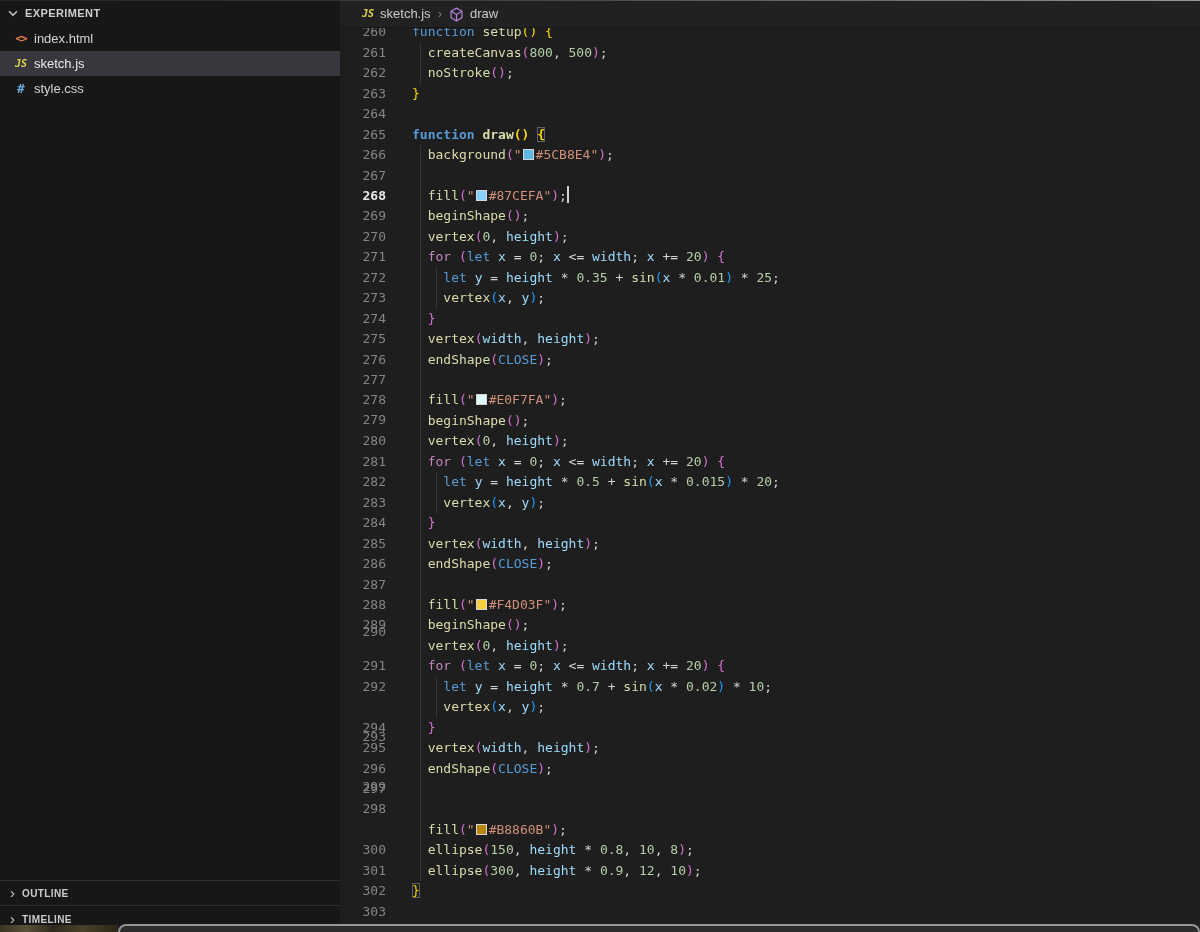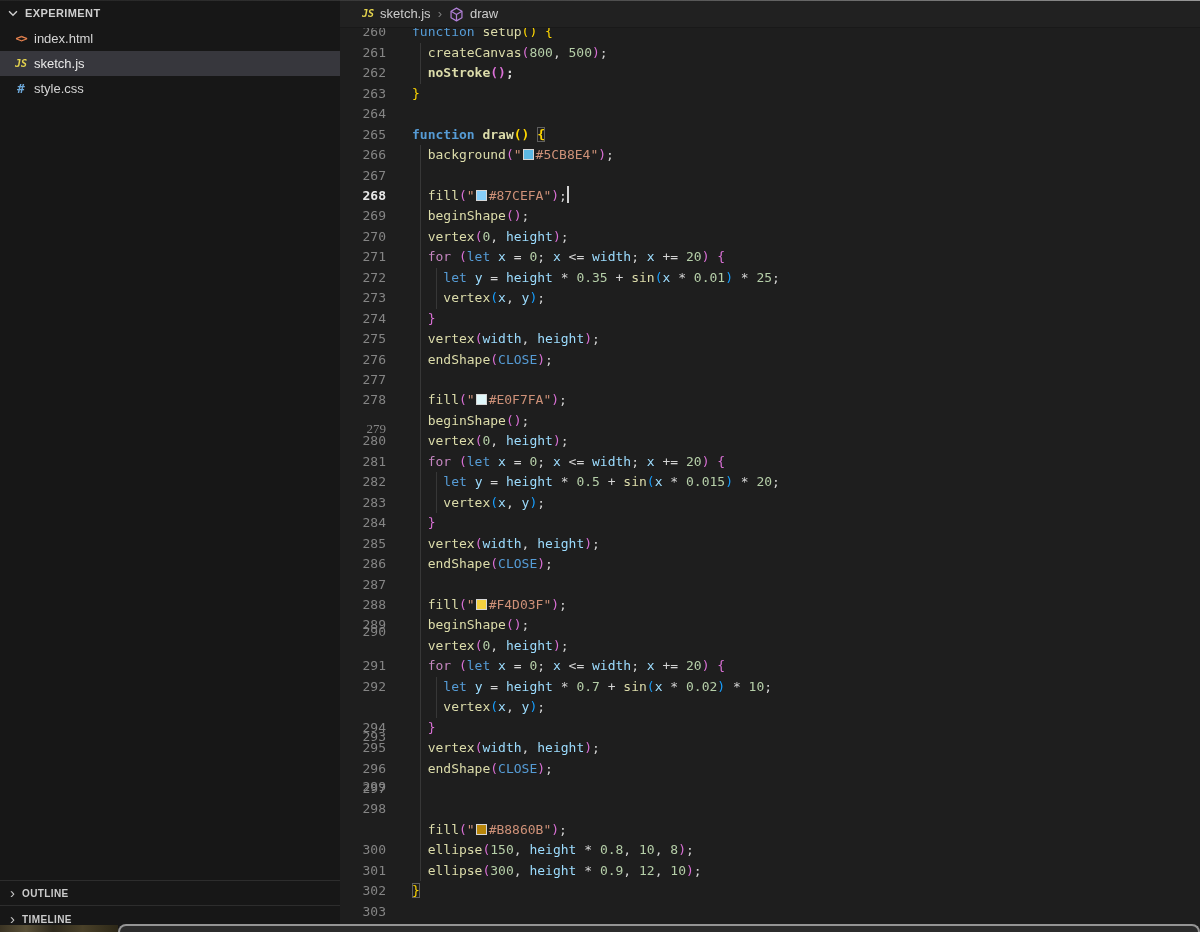--- a/index.html
+++ b/index.html
@@ -106,21 +106,21 @@
         <div class="guide" style="left: 95.7px; top: 267.75px; height: 40.9px;"></div>
         <div class="guide" style="left: 95.7px; top: 472.25px; height: 40.9px;"></div>
         <div class="guide" style="left: 95.7px; top: 676.75px; height: 40.9px;"></div>
         <div class="gut" style="top: 1.9px;">259</div>
         <div class="cl" style="top: 1.9px;"></div>
         <div class="gut" style="top: 22.35px;">260</div>
         <div class="cl" style="top: 22.35px;"><span class="tk-kw">function</span><span class="tk-pl"> </span><span class="tk-fn">setup</span><span class="tk-b1">()</span><span class="tk-pl"> </span><span class="tk-b1">{</span></div>
         <div class="gut" style="top: 42.8px;">261</div>
         <div class="cl" style="top: 42.8px;"><span class="tk-pl">  </span><span class="tk-fn">createCanvas</span><span class="tk-b2">(</span><span class="tk-nm">800</span><span class="tk-pl">, </span><span class="tk-nm">500</span><span class="tk-b2">)</span><span class="tk-pl">;</span></div>
         <div class="gut" style="top: 63.25px;">262</div>
-        <div class="cl" style="top: 63.25px; font-weight: bold;"><span class="tk-pl">  </span><span class="tk-fn">noStroke</span><span class="tk-b2">()</span><span class="tk-pl">;</span></div>
+        <div class="cl" style="top: 63.25px;"><span class="tk-pl">  </span><span class="tk-fn">noStroke</span><span class="tk-b2">()</span><span class="tk-pl">;</span></div>
         <div class="gut" style="top: 83.7px;">263</div>
         <div class="cl" style="top: 83.7px;"><span class="tk-b1">}</span></div>
         <div class="gut" style="top: 104.15px;">264</div>
         <div class="cl" style="top: 104.15px;"></div>
         <div class="gut" style="top: 124.6px;">265</div>
         <div class="cl" style="top: 124.6px; font-weight: bold;"><span class="tk-kw">function</span><span class="tk-pl"> </span><span class="tk-fn">draw</span><span class="tk-b1">()</span><span class="tk-pl"> </span><span class="tk-b1m">{</span></div>
         <div class="gut" style="top: 145.05px;">266</div>
         <div class="cl" style="top: 145.05px;"><span class="tk-pl">  </span><span class="tk-fn">background</span><span class="tk-b2">(</span><span class="tk-st">"</span><span class="sw" style="background: rgb(92, 184, 228);"></span><span class="tk-st">#5CB8E4"</span><span class="tk-b2">)</span><span class="tk-pl">;</span></div>
         <div class="gut" style="top: 165.5px;">267</div>
         <div class="cl" style="top: 165.5px;"></div>
@@ -139,21 +139,21 @@
         <div class="gut" style="top: 308.65px;">274</div>
         <div class="cl" style="top: 308.65px;"><span class="tk-pl">  </span><span class="tk-b2">}</span></div>
         <div class="gut" style="top: 329.1px;">275</div>
         <div class="cl" style="top: 329.1px;"><span class="tk-pl">  </span><span class="tk-fn">vertex</span><span class="tk-b2">(</span><span class="tk-vr">width</span><span class="tk-pl">, </span><span class="tk-vr">height</span><span class="tk-b2">)</span><span class="tk-pl">;</span></div>
         <div class="gut" style="top: 349.55px;">276</div>
         <div class="cl" style="top: 349.55px;"><span class="tk-pl">  </span><span class="tk-fn">endShape</span><span class="tk-b2">(</span><span class="tk-cn">CLOSE</span><span class="tk-b2">)</span><span class="tk-pl">;</span></div>
         <div class="gut" style="top: 370px;">277</div>
         <div class="cl" style="top: 370px;"></div>
         <div class="gut" style="top: 390.45px;">278</div>
         <div class="cl" style="top: 390.45px;"><span class="tk-pl">  </span><span class="tk-fn">fill</span><span class="tk-b2">(</span><span class="tk-st">"</span><span class="sw" style="background: rgb(224, 247, 250);"></span><span class="tk-st">#E0F7FA"</span><span class="tk-b2">)</span><span class="tk-pl">;</span></div>
-        <div class="gut" style="top: 419px; font-family: Liberation Serif, serif;">279</div>
+        <div class="gut" style="top: 410px;">279</div>
         <div class="cl" style="top: 410.9px;"><span class="tk-pl">  </span><span class="tk-fn">beginShape</span><span class="tk-b2">()</span><span class="tk-pl">;</span></div>
         <div class="gut" style="top: 431.35px;">280</div>
         <div class="cl" style="top: 431.35px;"><span class="tk-pl">  </span><span class="tk-fn">vertex</span><span class="tk-b2">(</span><span class="tk-nm">0</span><span class="tk-pl">, </span><span class="tk-vr">height</span><span class="tk-b2">)</span><span class="tk-pl">;</span></div>
         <div class="gut" style="top: 451.8px;">281</div>
         <div class="cl" style="top: 451.8px;"><span class="tk-pl">  </span><span class="tk-ctrl">for</span><span class="tk-pl"> </span><span class="tk-b2">(</span><span class="tk-kw">let</span><span class="tk-pl"> </span><span class="tk-vr">x</span><span class="tk-pl"> = </span><span class="tk-nm">0</span><span class="tk-pl">; </span><span class="tk-vr">x</span><span class="tk-pl"> &lt;= </span><span class="tk-vr">width</span><span class="tk-pl">; </span><span class="tk-vr">x</span><span class="tk-pl"> += </span><span class="tk-nm">20</span><span class="tk-b2">)</span><span class="tk-pl"> </span><span class="tk-b2">{</span></div>
         <div class="gut" style="top: 472.25px;">282</div>
         <div class="cl" style="top: 472.25px;"><span class="tk-pl">    </span><span class="tk-kw">let</span><span class="tk-pl"> </span><span class="tk-vr">y</span><span class="tk-pl"> = </span><span class="tk-vr">height</span><span class="tk-pl"> * </span><span class="tk-nm">0.5</span><span class="tk-pl"> + </span><span class="tk-fn">sin</span><span class="tk-b3">(</span><span class="tk-vr">x</span><span class="tk-pl"> * </span><span class="tk-nm">0.015</span><span class="tk-b3">)</span><span class="tk-pl"> * </span><span class="tk-nm">20</span><span class="tk-pl">;</span></div>
         <div class="gut" style="top: 492.7px;">283</div>
         <div class="cl" style="top: 492.7px;"><span class="tk-pl">    </span><span class="tk-fn">vertex</span><span class="tk-b3">(</span><span class="tk-vr">x</span><span class="tk-pl">, </span><span class="tk-vr">y</span><span class="tk-b3">)</span><span class="tk-pl">;</span></div>
         <div class="gut" style="top: 513.15px;">284</div>

